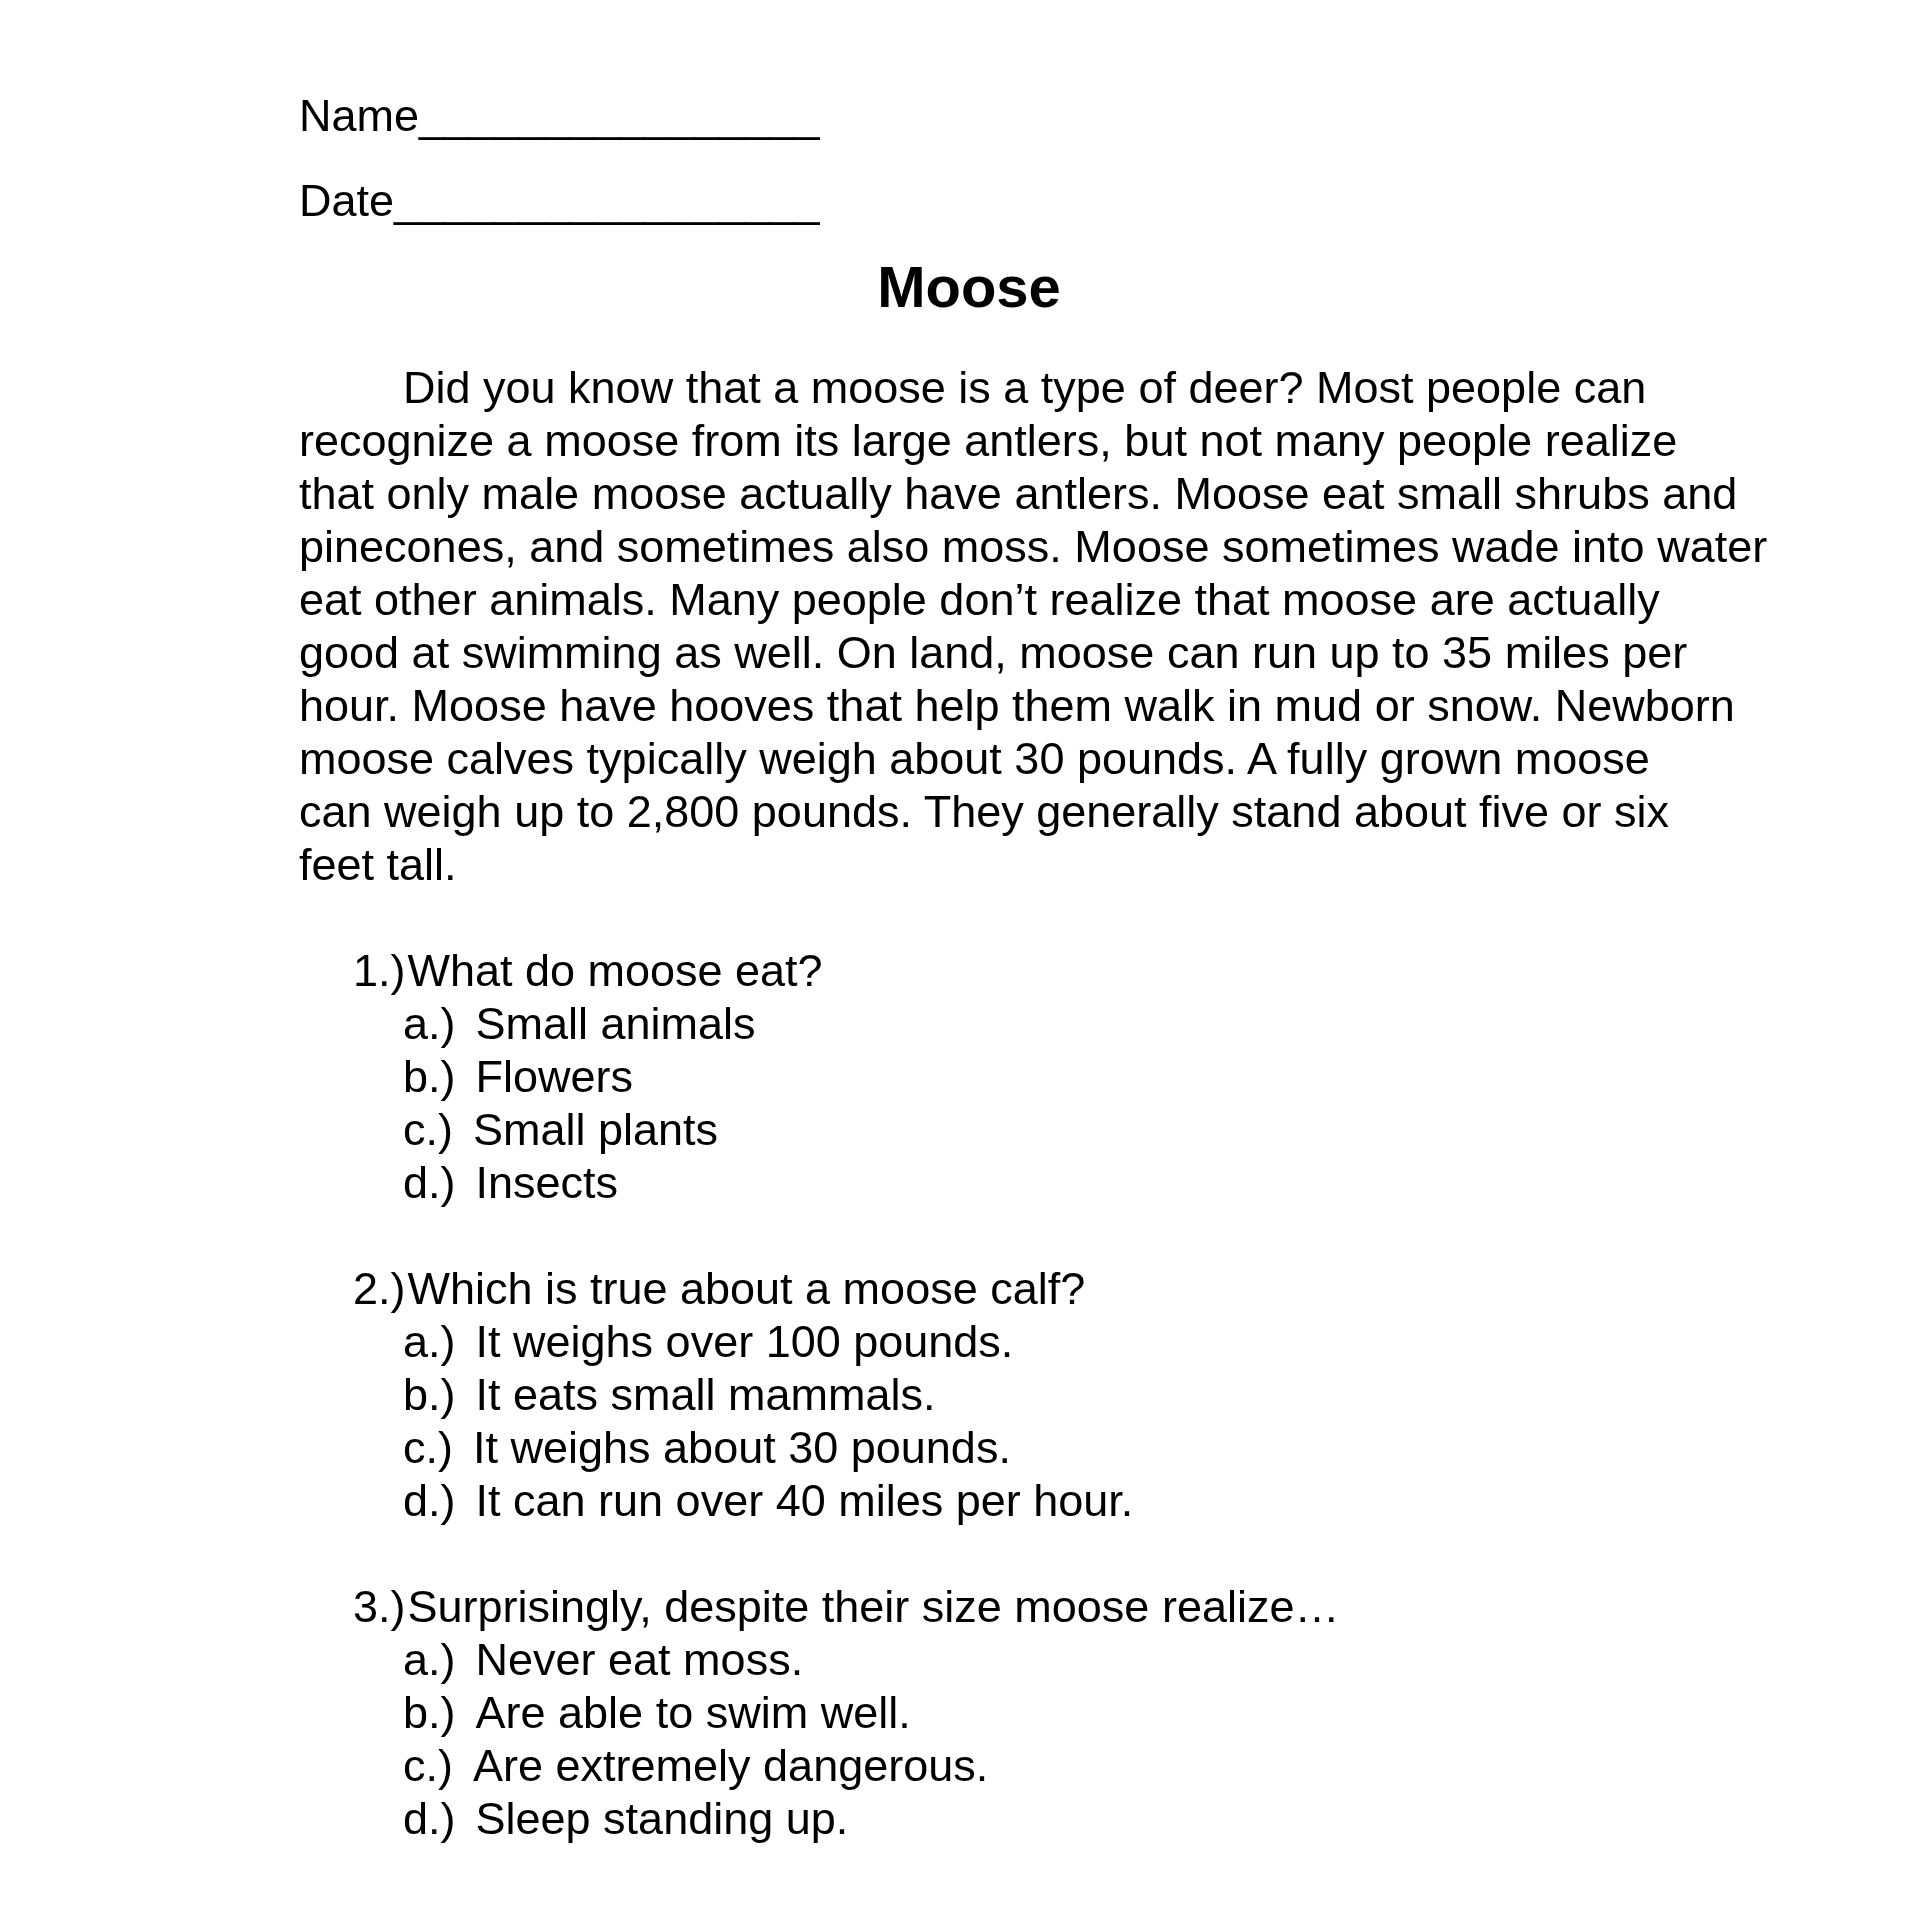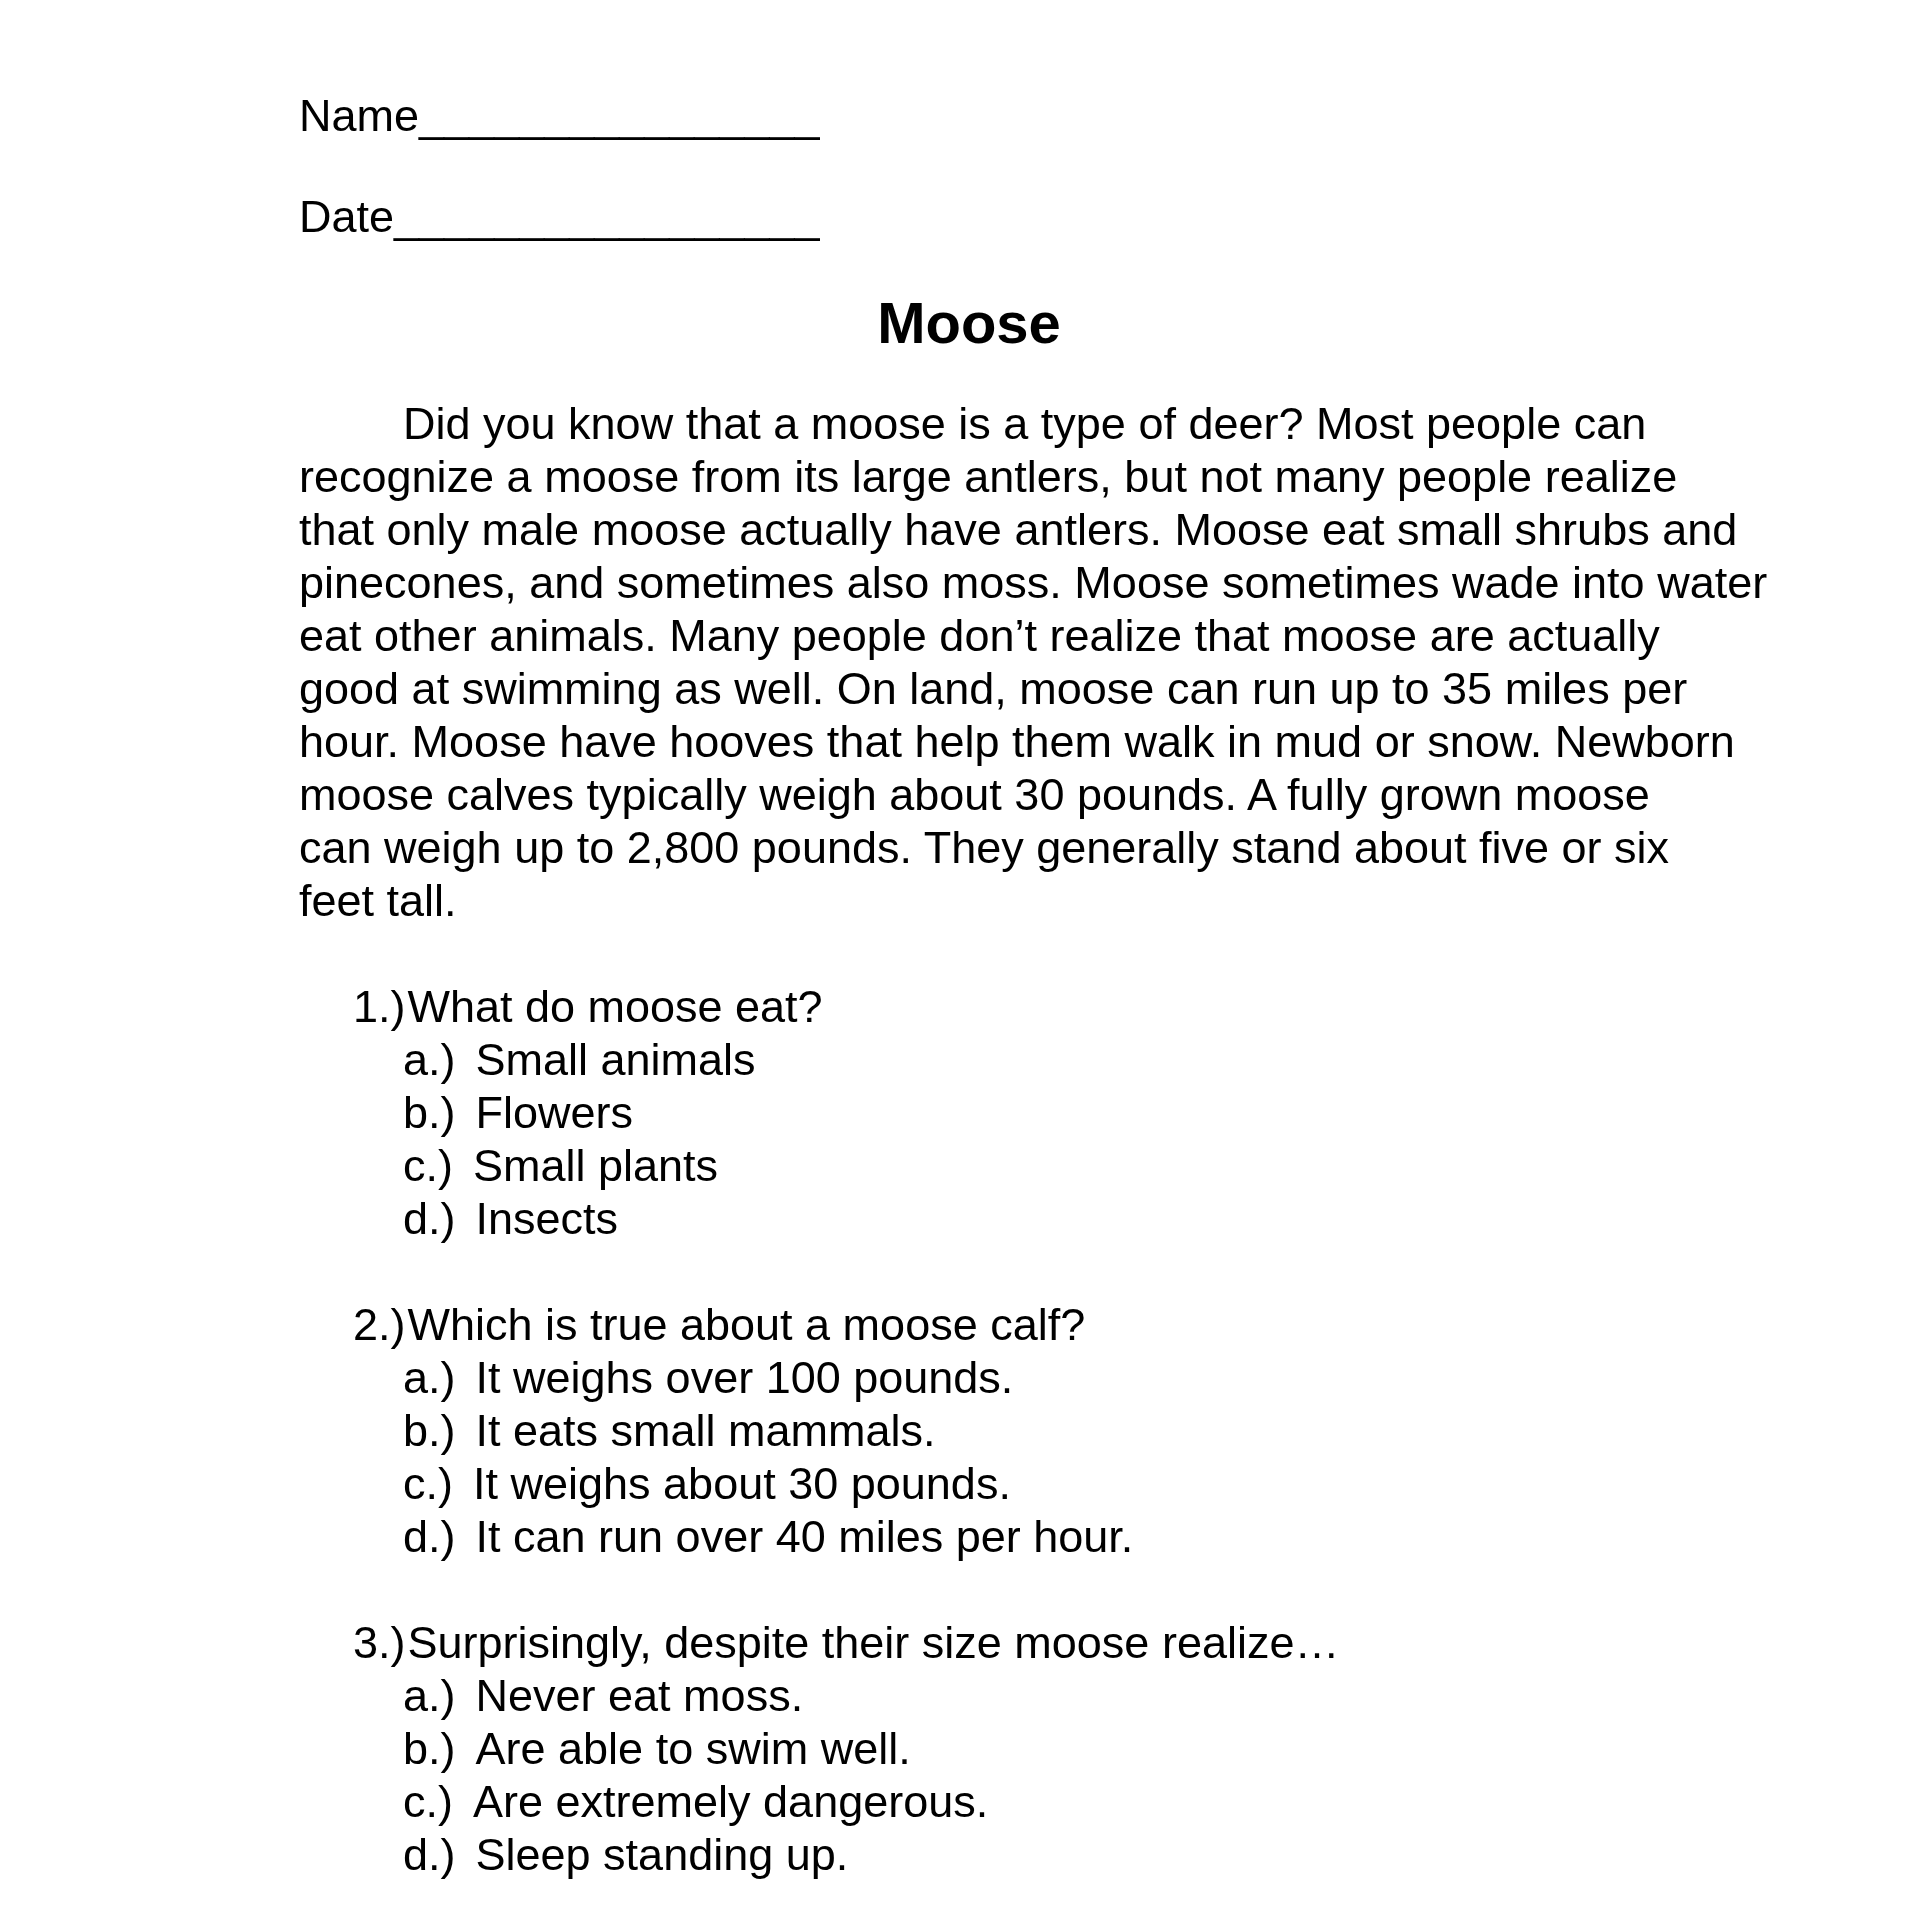--- a/index.html
+++ b/index.html
@@ -17,28 +17,28 @@
     font-family: Liberation Sans, sans-serif;
     padding: 89px 0 0 299px;
     overflow: hidden;
   }
   .header-row {
     font-size: 45px;
     line-height: 53px;
     white-space: nowrap;
   }
   .header-row.date-row {
-    margin-top: 48px;
+    margin-top: 32px;
   }
   .blank {
     letter-spacing: 0;
   }
   .doc-title {
     width: 1340px;
-    margin-top: 46px;
+    margin-top: 26px;
     font-size: 58px;
     line-height: 67px;
     font-weight: 700;
     text-align: center;
   }
   .passage {
     margin-top: 41px;
     font-size: 45px;
     line-height: 53px;
   }

